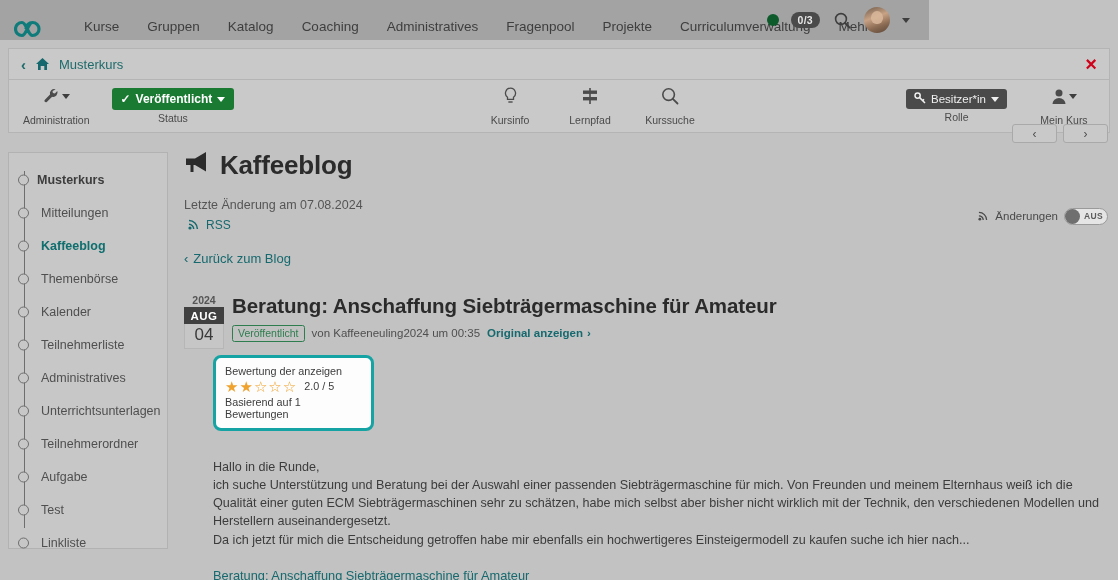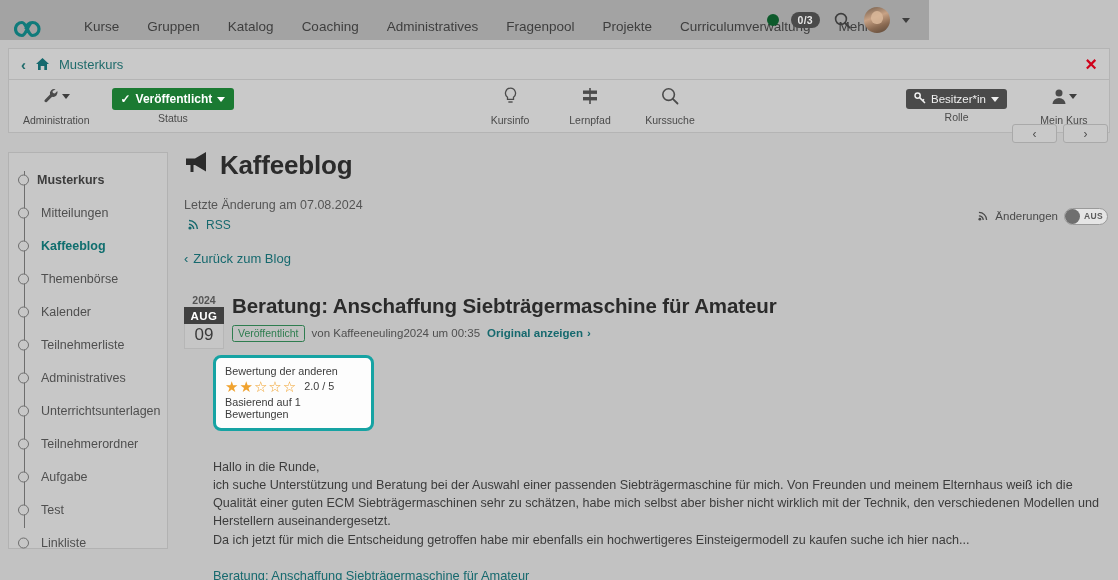--- a/index.html
+++ b/index.html
@@ -425,37 +425,37 @@
       <span class="toggle-switch">
         <span class="toggle-knob"></span>
         <span class="toggle-text">AUS</span>
       </span>
     </div>
 
     <div class="post">
       <div class="date-badge">
         <div class="date-year">2024</div>
         <div class="date-mon">AUG</div>
-        <div class="date-day">09</div>
+        <div class="date-day">04</div>
       </div>
 
       <div class="post-body">
         <div class="post-title">Beratung: Anschaffung Siebträgermaschine für Amateur</div>
         <div class="post-sub">
           <span class="pub-badge">Veröffentlicht</span>
           <span class="by-text">von Kaffeeneuling2024 um 00:35</span>
           <span class="orig-link">
             <span>Original anzeigen</span>
             <span>›</span>
           </span>
         </div>
       </div>
 
       <div class="rating-card">
-        <div class="rating-title">Bewertung der anderen</div>
+        <div class="rating-title">Bewertung der anzeigen</div>
         <div class="rating-stars">
           <span class="stars">
             <span class="star on">★</span>
             <span class="star on">★</span>
             <span class="star off">☆</span>
             <span class="star off">☆</span>
             <span class="star off">☆</span>
           </span>
           <span class="rating-value">2.0 / 5</span>
         </div>

